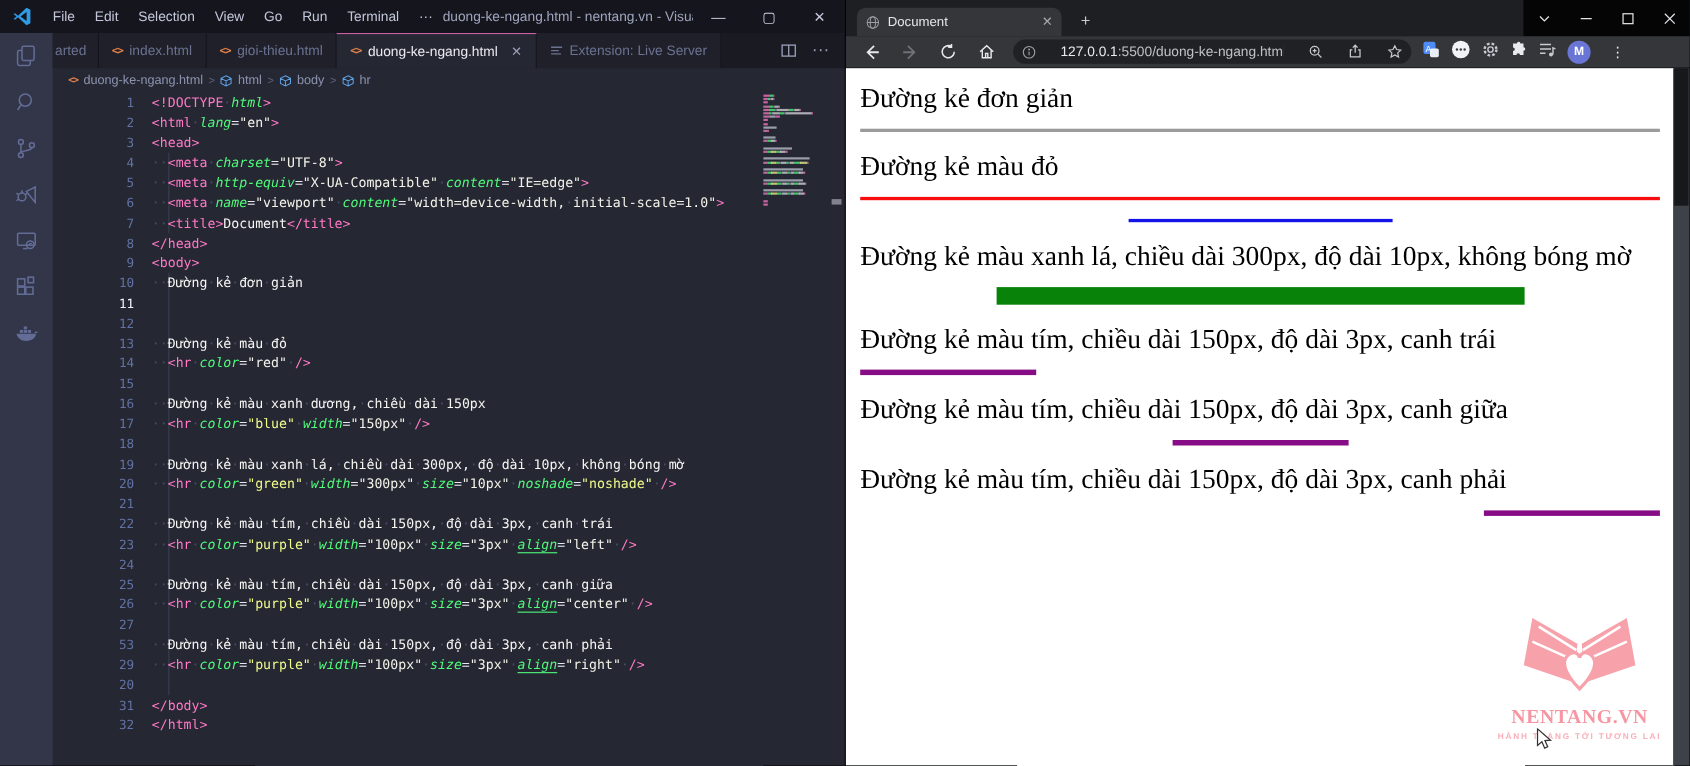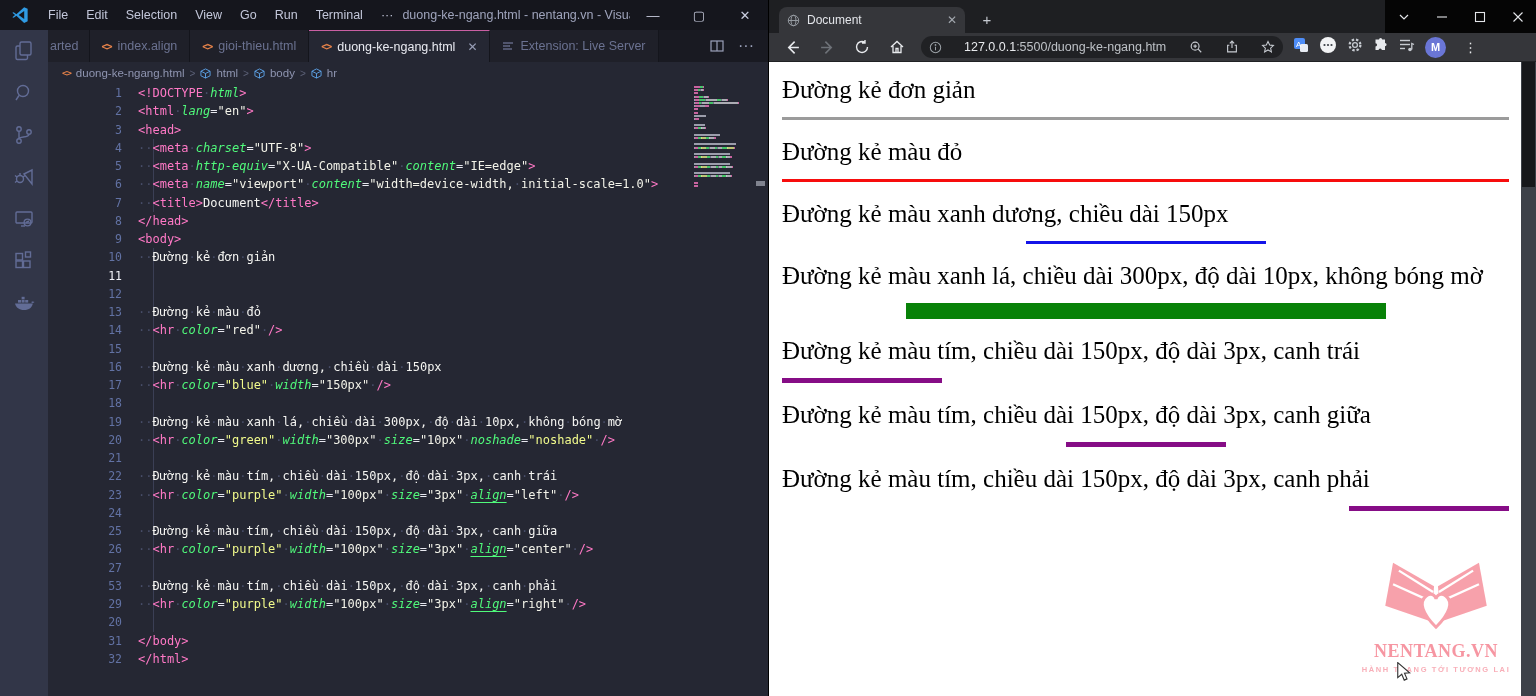--- a/index.html
+++ b/index.html
@@ -168,21 +168,21 @@
           </svg>
         </div>
     </div>
 
     <div class="vs-tabbar">
       <div class="vtab partial">
           <span>arted</span>
         </div>
       <div class="vtab">
           <span class="fico">&lt;&gt;</span>
-          <span>index.align</span>
+          <span>index.html</span>
         </div>
       <div class="vtab">
           <span class="fico">&lt;&gt;</span>
           <span>gioi-thieu.html</span>
         </div>
       <div class="vtab active">
           <span class="fico">&lt;&gt;</span>
           <span>duong-ke-ngang.html</span>
           <span class="closex">✕</span>
         </div>
@@ -685,21 +685,20 @@
         <span class="cr-menu-dots">⋮</span>
       </div>
     </div>
 
     <div class="cr-page">
       <div class="pagecontent" id="page-lines">
           <div class="ptext">Đường kẻ đơn giản</div>
           <div class="phr" style="height: 3px; background: rgb(155, 155, 155); width: 100%; margin-left: auto; margin-right: auto;"></div>
           <div class="ptext">Đường kẻ màu đỏ</div>
           <div class="phr" style="height: 3px; background: rgb(247, 13, 13); width: 100%; margin-left: auto; margin-right: auto;"></div>
-          <div class="ptext">Đường kẻ màu xanh dương, chiều dài 150px</div>
           <div class="phr" style="height: 3px; background: rgb(20, 20, 232); width: 240px; margin-left: auto; margin-right: auto;"></div>
           <div class="ptext">Đường kẻ màu xanh lá, chiều dài 300px, độ dài 10px, không bóng mờ</div>
           <div class="phr" style="height: 16px; background: rgb(8, 130, 8); width: 480px; margin-left: auto; margin-right: auto;"></div>
           <div class="ptext">Đường kẻ màu tím, chiều dài 150px, độ dài 3px, canh trái</div>
           <div class="phr" style="height: 5px; background: rgb(134, 13, 134); width: 160px;"></div>
           <div class="ptext">Đường kẻ màu tím, chiều dài 150px, độ dài 3px, canh giữa</div>
           <div class="phr" style="height: 5px; background: rgb(134, 13, 134); width: 160px; margin-left: auto; margin-right: auto;"></div>
           <div class="ptext">Đường kẻ màu tím, chiều dài 150px, độ dài 3px, canh phải</div>
           <div class="phr" style="height: 5px; background: rgb(134, 13, 134); width: 160px; margin-left: auto;"></div>
         </div>

